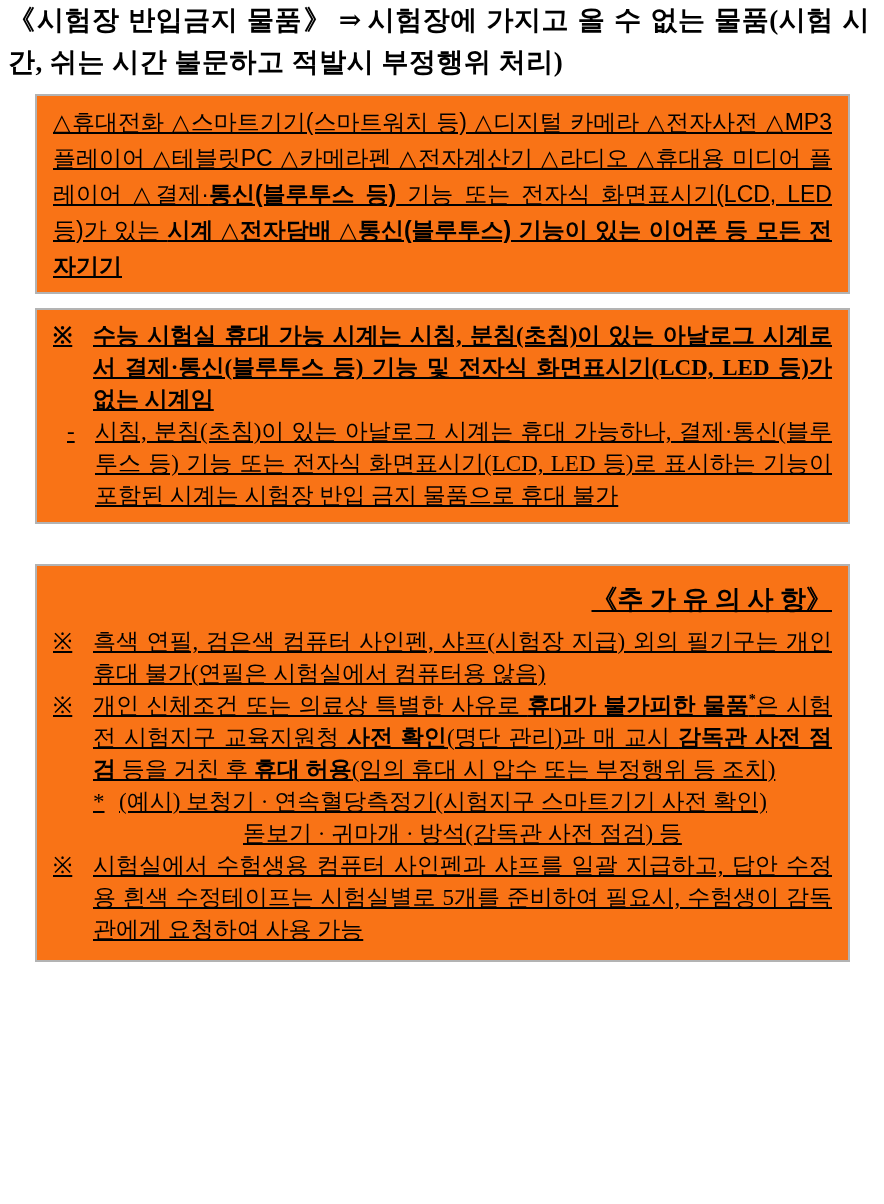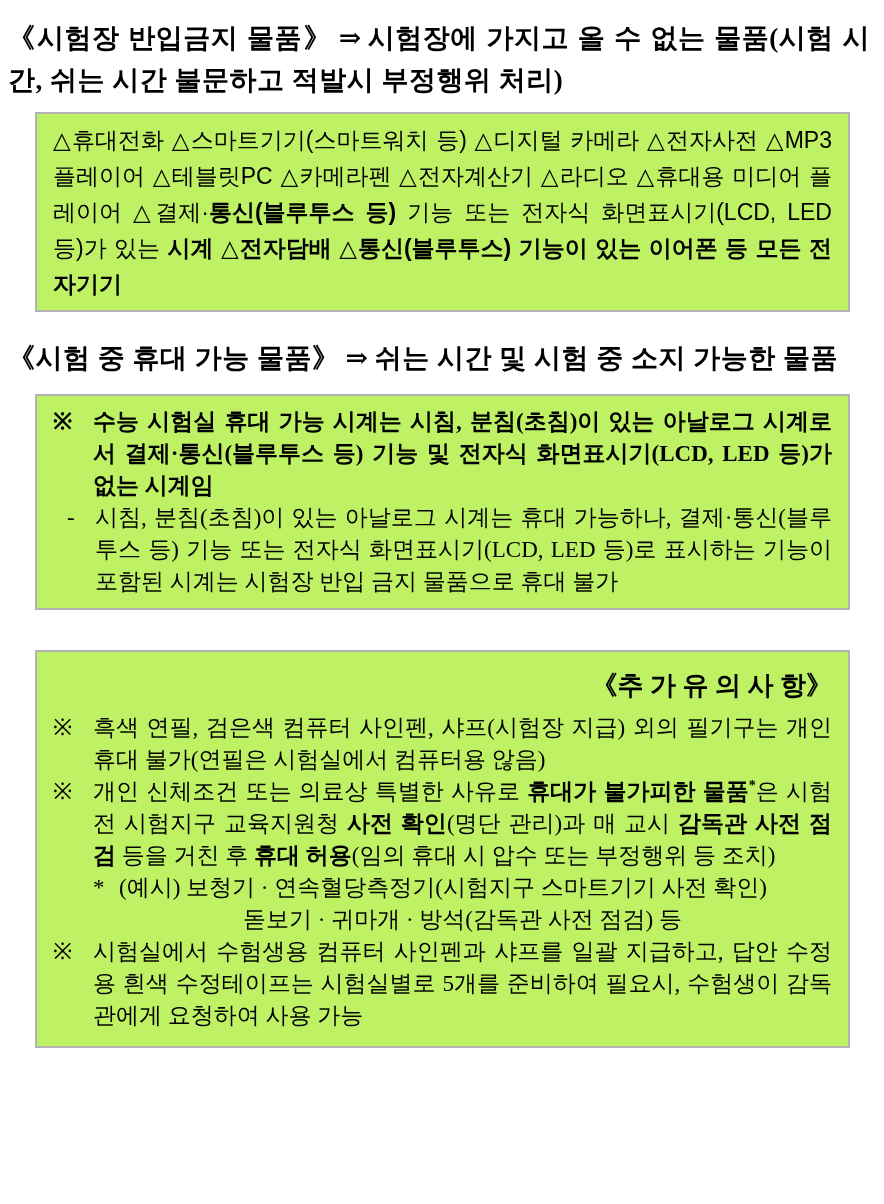--- a/index.html
+++ b/index.html
@@ -6,21 +6,20 @@
     margin: 0;
     padding: 0;
     background: #ffffff;
     color: #000000;
   }
   .doc {
     width: 884px;
     height: 1204px;
     background: #ffffff;
     box-sizing: border-box;
-    padding-top: 18px;
     overflow: hidden;
     font-family: "Liberation Serif", "DejaVu Serif", serif;
   }
   
   .heading {
     margin: 0 14px 10px 8px;
     font-family: "Liberation Serif", "DejaVu Serif", serif;
     font-weight: 700;
     font-size: 27px;
     line-height: 1.55;
@@ -28,21 +27,22 @@
     letter-spacing: 0.5px;
   }
   .heading .h-arrow { font-weight: 700; padding: 0 6px; }
   .h2-wrap { margin-top: 26px; }
   
   .box {
     box-sizing: border-box;
     margin: 6px 34px 0 35px;
     border: 2px solid #b3b3b3;
     padding: 8px 16px;
-    background: #bef264;
+    background: #f97316;
+    text-decoration: underline;
   }
   .gothic {
     font-family: "Liberation Sans", "DejaVu Sans", sans-serif;
     font-size: 23px;
     line-height: 36px;
   }
   .serifbox {
     font-family: "Liberation Serif", "DejaVu Serif", serif;
     font-size: 23px;
     line-height: 32px;
@@ -83,23 +83,20 @@
 <div class="doc">
 
   <div class="heading">
     <span>《시험장 반입금지 물품》</span><span class="h-arrow">⇒</span><span>시험장에 가지고 올 수 없는 물품(시험 시간, 쉬는 시간 불문하고 적발시 부정행위 처리)</span>
   </div>
 
   <div class="box gothic">
     <p class="boxpara just"><span>△휴대전화  △스마트기기(스마트워치 등)  △디지털 카메라  △전자사전  △MP3 플레이어 △테블릿PC △카메라펜 △전자계산기 △라디오 △휴대용 미디어 플레이어 △결제·</span><span class="bold">통신(블루투스 등)</span><span> 기능 또는 전자식 화면표시기(LCD, LED 등)가 있는 </span><span class="bold">시계 △전자담배 △통신(블루투스) 기능이 있는 이어폰 등 모든 전자기기</span></p>
   </div>
 
-  <div class="heading h2-wrap">
-    <span>《시험 중 휴대 가능 물품》</span><span class="h-arrow">⇒</span><span>쉬는 시간 및 시험 중 소지 가능한 물품</span>
-  </div>
 
 
   <div class="box serifbox box3">
     <div class="item">
       <span class="marker bold">※</span>
       <span class="content"><span class="bold">수능 시험실 휴대 가능 시계는 시침, 분침(초침)이 있는 아날로그 시계로서 결제·통신(블루투스 등) 기능 및 전자식 화면표시기(LCD, LED 등)가 없는 시계임</span></span>
     </div>
     <div class="item note-detail">
       <span class="marker">-</span>
       <span class="content"><span>시침, 분침(초침)이 있는 아날로그 시계는 휴대 가능하나, 결제·통신(블루투스 등) 기능 또는 전자식 화면표시기(LCD, LED 등)로 표시하는 기능이 포함된 시계는 시험장 반입 금지 물품으로 휴대 불가</span></span>

